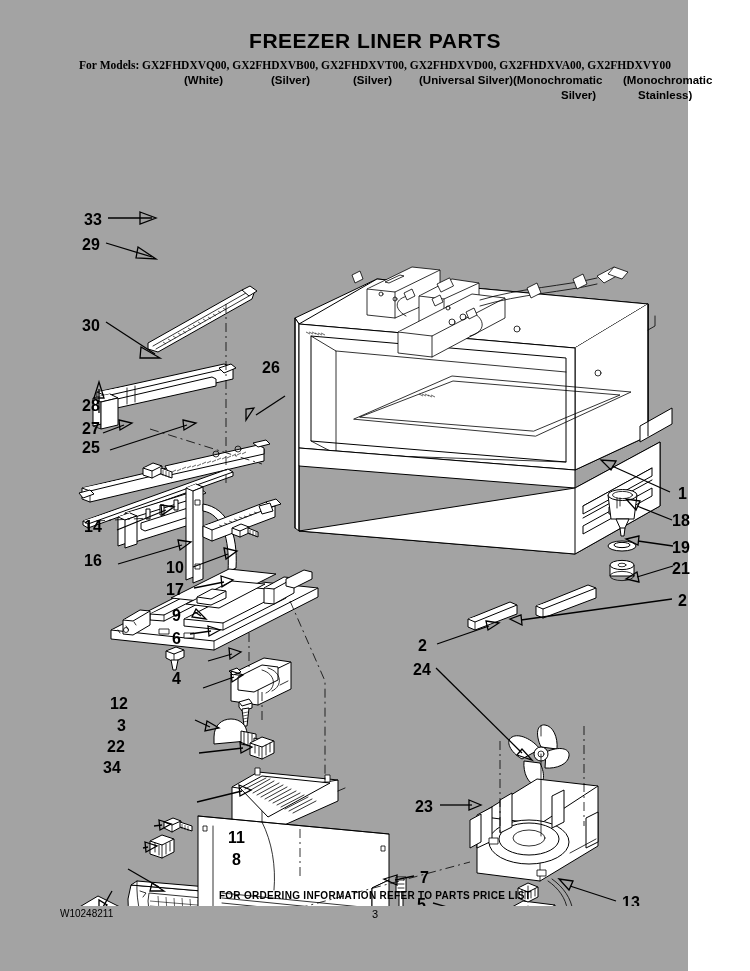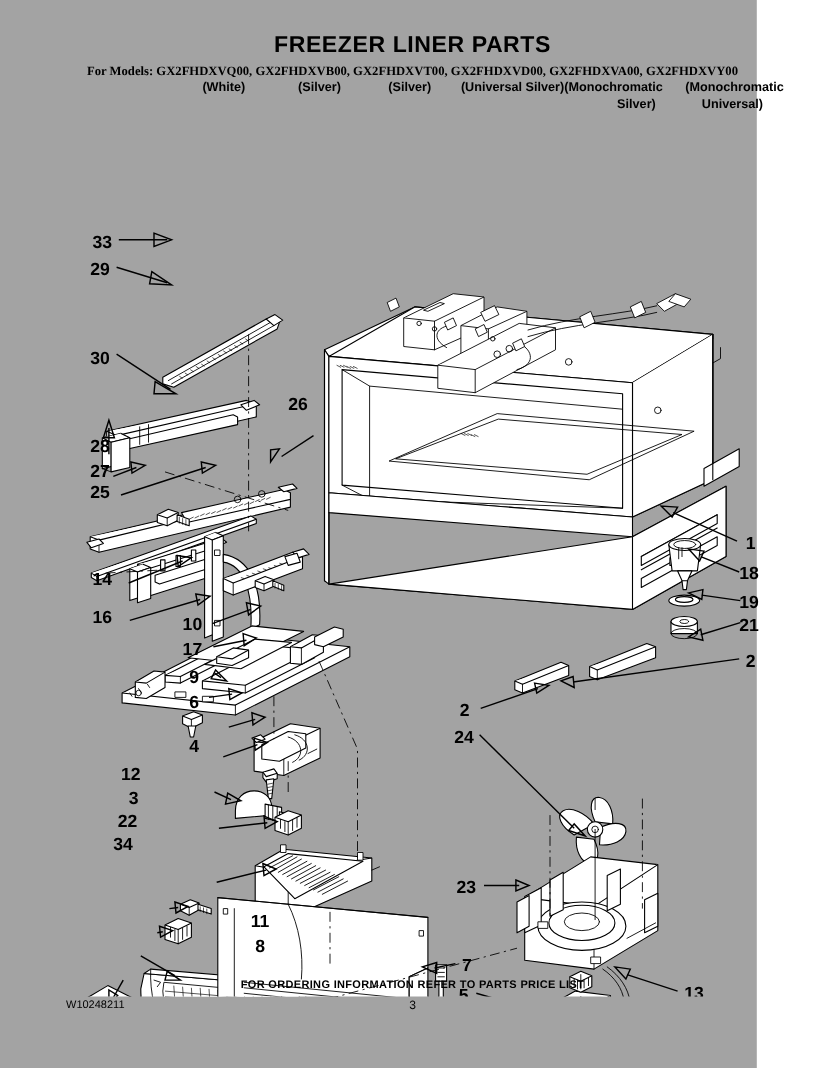--- a/index.html
+++ b/index.html
@@ -79,21 +79,21 @@
     <div class="models">For Models: GX2FHDXVQ00, GX2FHDXVB00, GX2FHDXVT00, GX2FHDXVD00, GX2FHDXVA00, GX2FHDXVY00</div>
   </div>
   <div class="colorrow">
     <span class="c1">(White)</span>
     <span class="c2">(Silver)</span>
     <span class="c3">(Silver)</span>
     <span class="c4">(Universal Silver)</span>
     <span class="c5">(Monochromatic</span>
     <span class="c5b">Silver)</span>
     <span class="c6">(Monochromatic</span>
-    <span class="c6b">Universal)</span>
+    <span class="c6b">Stainless)</span>
   </div>
 
   <div class="draw">
   <svg class="art" viewBox="0 0 750 770" xmlns="http://www.w3.org/2000/svg">
 
     <g>
 
       <path class="fillw" d="M295 182 L377 143 L648 168 L648 172 L575 212 L299 188 Z"></path>
       <path class="fillw" d="M377 143 L648 168 L575 212 L299 188 Z"></path>
 

